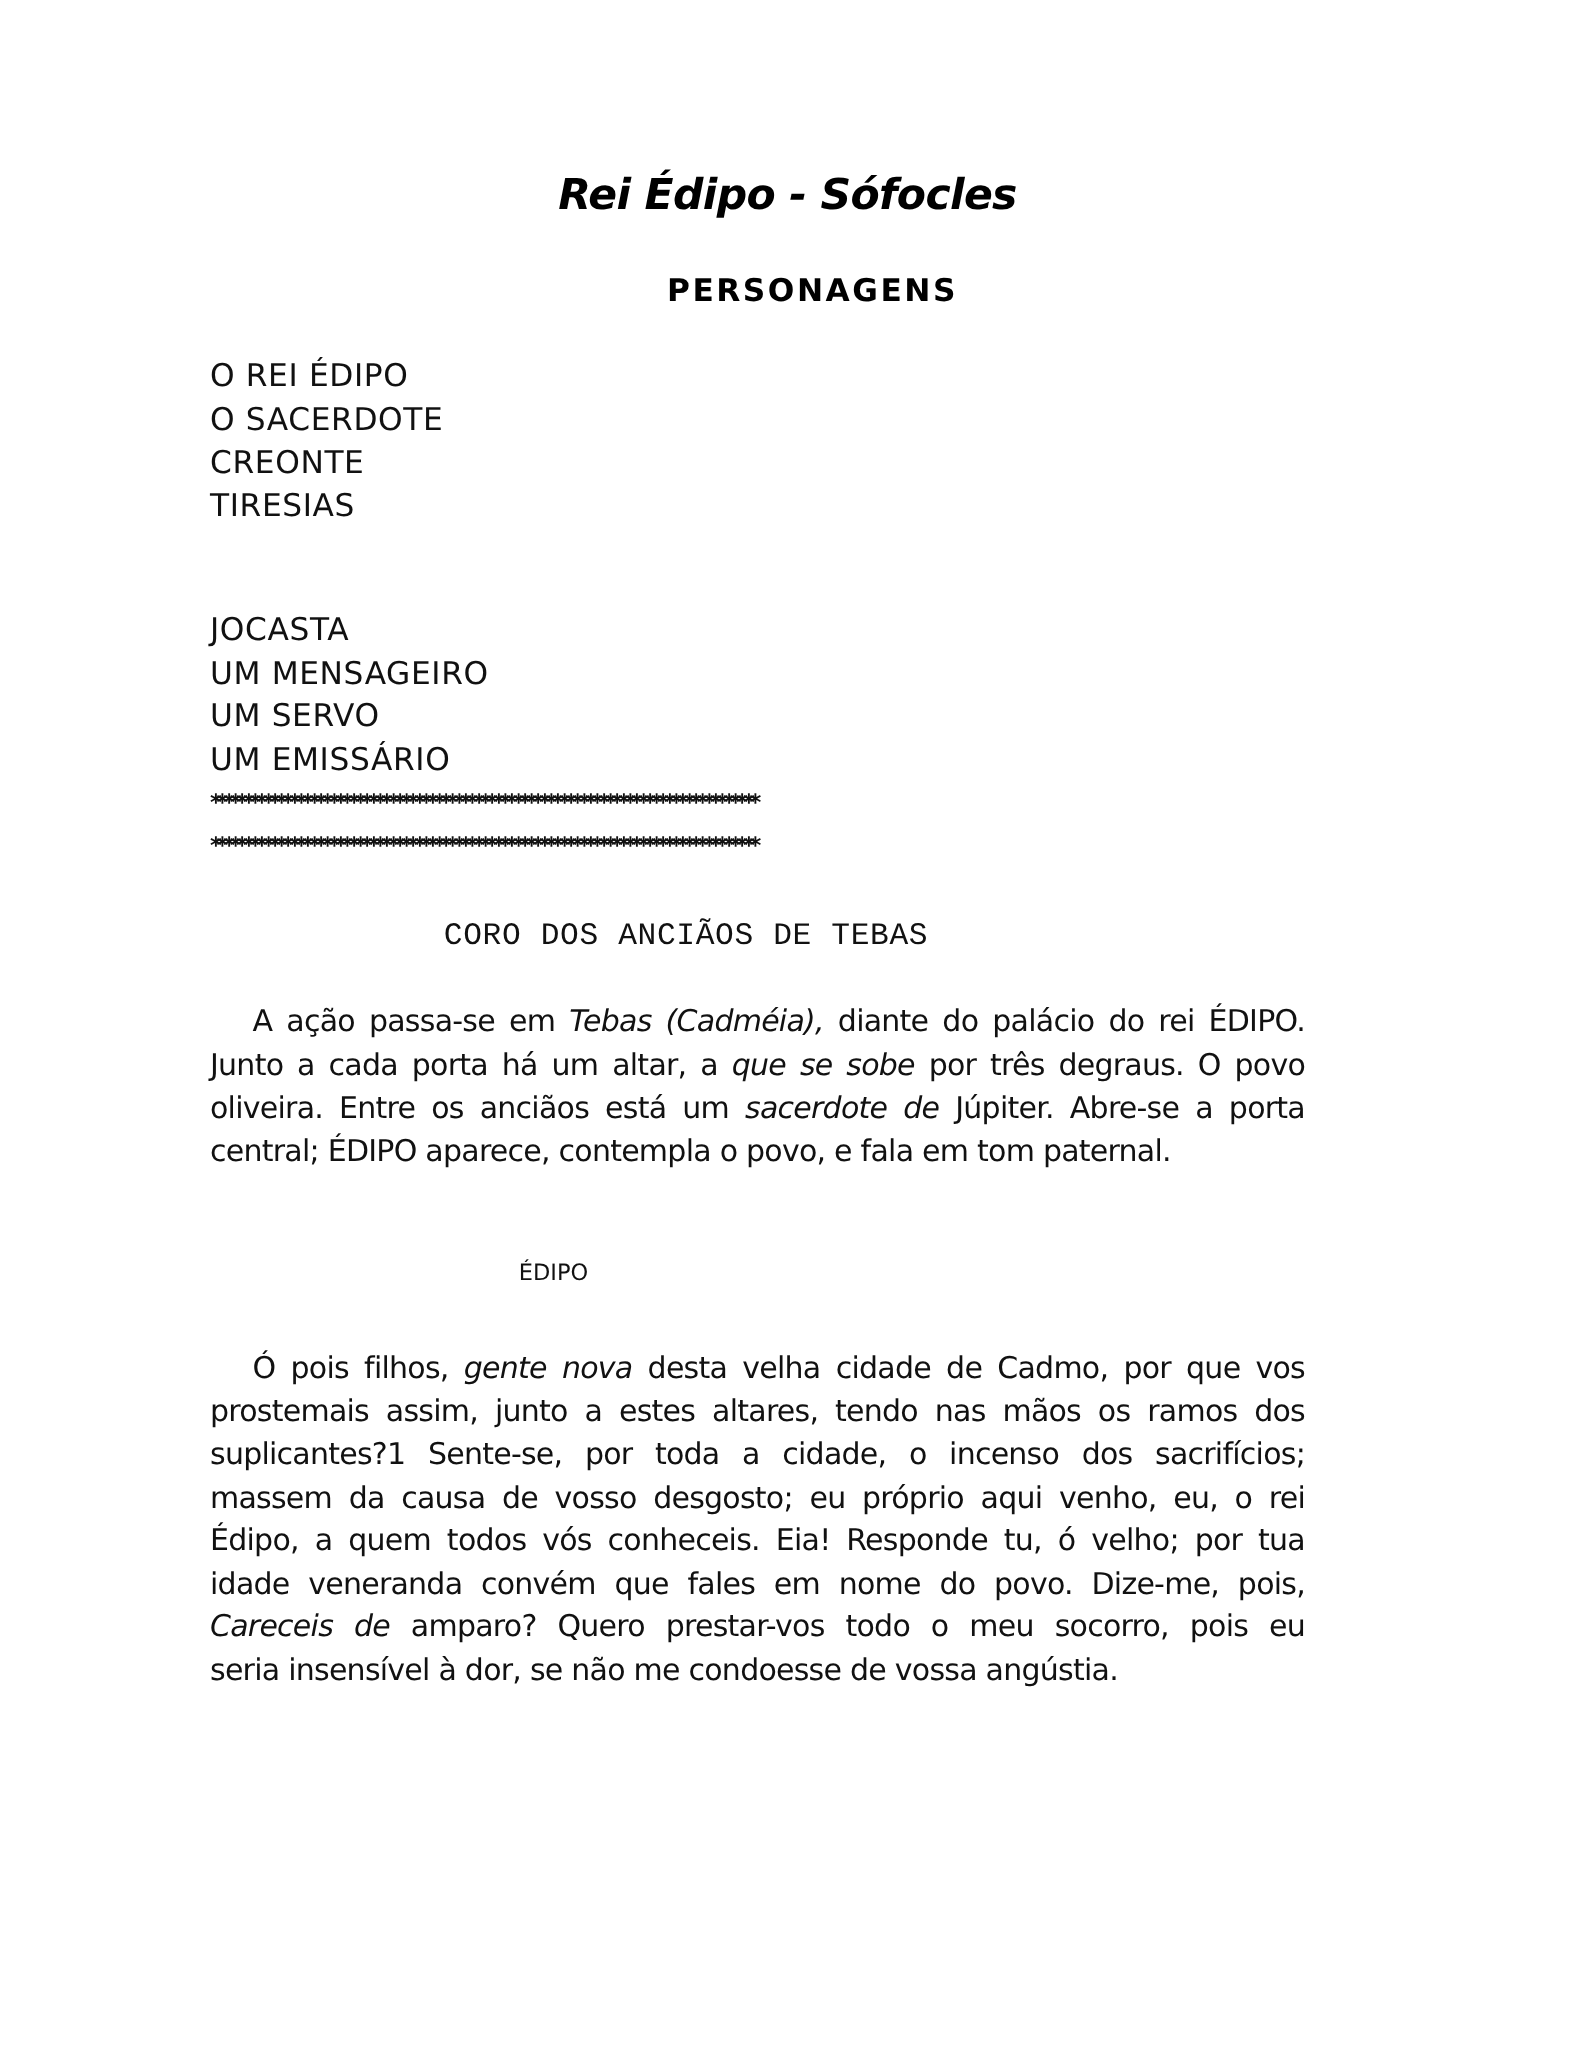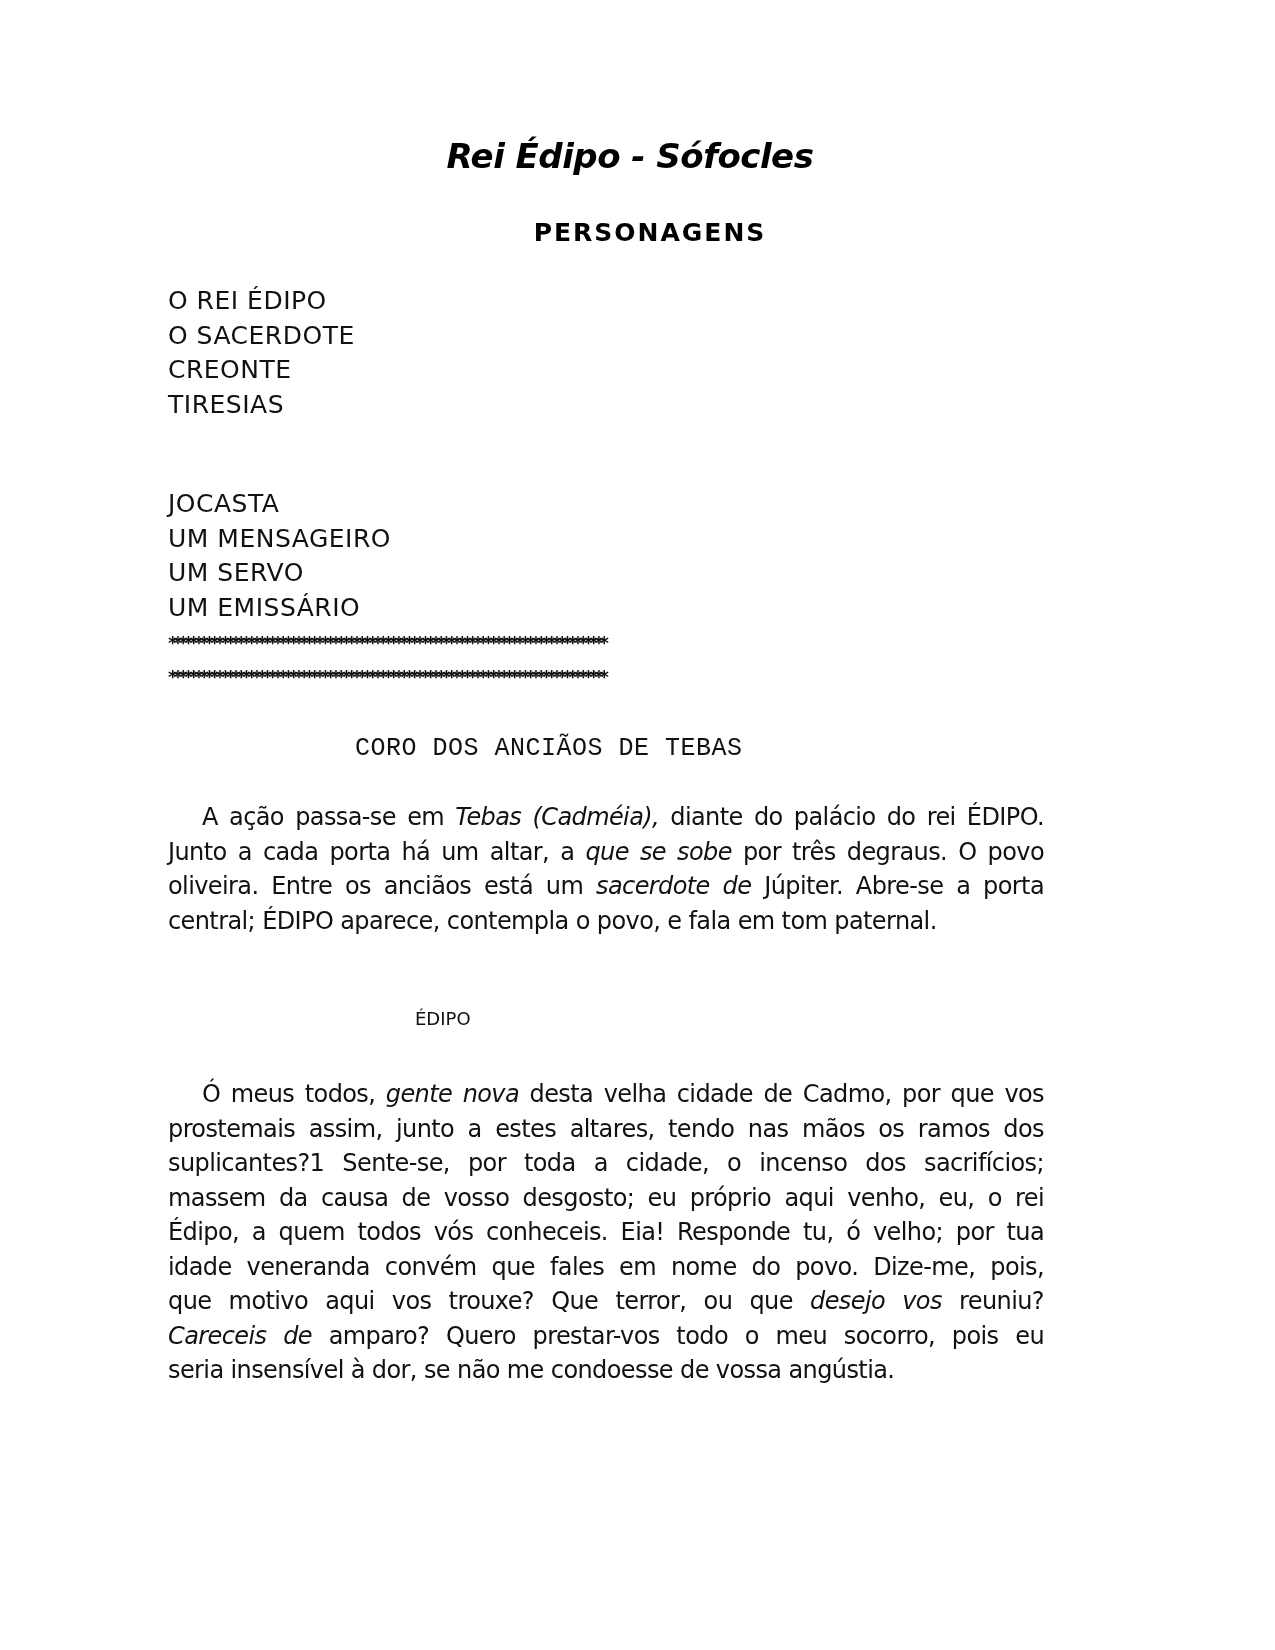--- a/index.html
+++ b/index.html
@@ -143,24 +143,23 @@
   <div class="para para-1">
       <span class="line indent"><span>A ação passa-se em </span><span class="it">Tebas (Cadméia),</span><span> diante do palácio do rei ÉDIPO.</span></span>
       <span class="line"><span>Junto a cada porta há um altar, a </span><span class="it">que se sobe</span><span> por três degraus. O povo</span></span>
       <span class="line"><span>oliveira. Entre os anciãos está um </span><span class="it">sacerdote de</span><span> Júpiter. Abre-se a porta</span></span>
       <span class="line last"><span>central; ÉDIPO aparece, contempla o povo, e fala em tom paternal.</span></span>
     </div>
 
   <div class="speaker">ÉDIPO</div>
 
   <div class="para para-2">
-      <span class="line indent"><span>Ó meus todos, </span><span class="it">gente nova</span><span> desta velha cidade de Cadmo, por que vos</span></span>
+      <span class="line indent"><span>Ó pois filhos, </span><span class="it">gente nova</span><span> desta velha cidade de Cadmo, por que vos</span></span>
       <span class="line"><span>prostemais assim, junto a estes altares, tendo nas mãos os ramos dos</span></span>
       <span class="line"><span>suplicantes?1 Sente-se, por toda a cidade, o incenso dos sacrifícios;</span></span>
       <span class="line"><span>massem da causa de vosso desgosto; eu próprio aqui venho, eu, o rei</span></span>
       <span class="line"><span>Édipo, a quem todos vós conheceis. Eia! Responde tu, ó velho; por tua</span></span>
       <span class="line"><span>idade veneranda convém que fales em nome do povo. Dize-me, pois,</span></span>
-      <span class="line"><span>que motivo aqui vos trouxe? Que terror, ou que </span><span class="it">desejo vos</span><span> reuniu?</span></span>
       <span class="line"><span class="it">Careceis de</span><span> amparo? Quero prestar-vos todo o meu socorro, pois eu</span></span>
       <span class="line last"><span>seria insensível à dor, se não me condoesse de vossa angústia.</span></span>
     </div>
 
 </div>
 
 </body></html>

